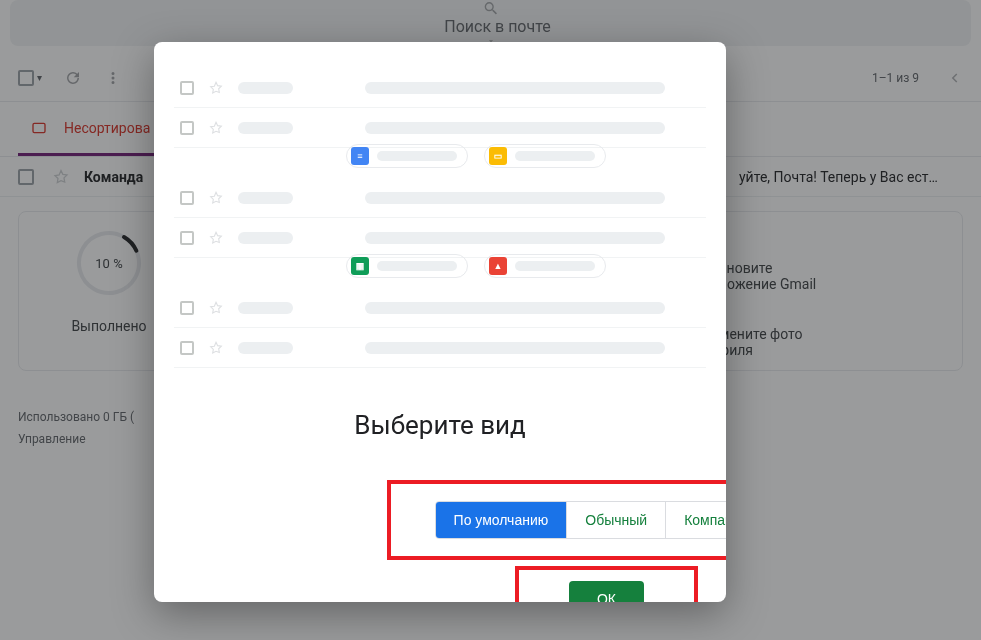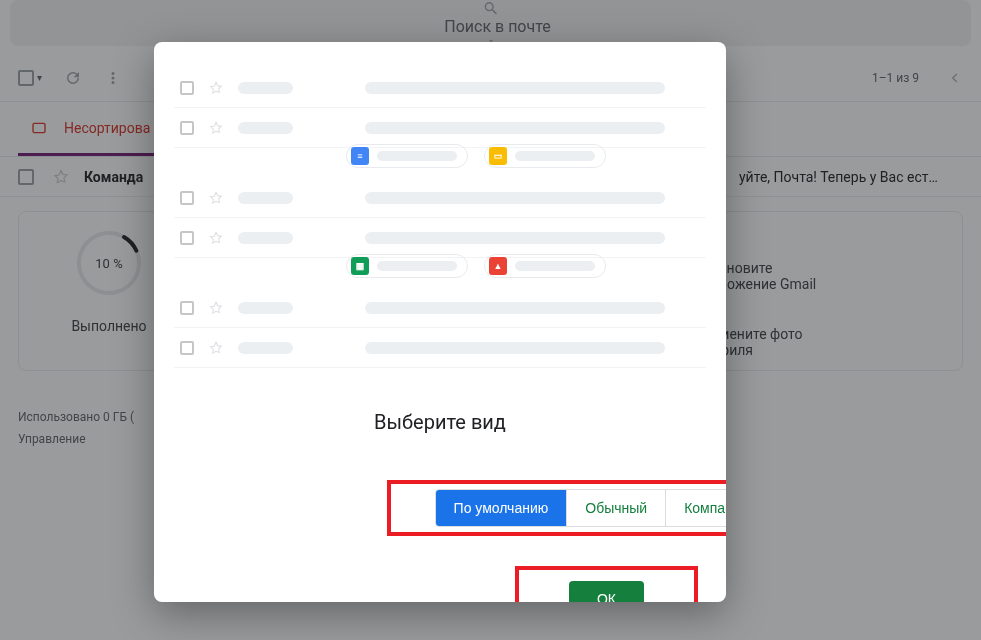--- a/index.html
+++ b/index.html
@@ -121,25 +121,25 @@
   .chips { display: flex; gap: 16px; margin-left: 172px; margin-top: -4px; padding-bottom: 10px; }
   .chip {
     height: 24px; border: 1px solid #e8eaed; border-radius: 14px;
     display: flex; align-items: center; padding: 0 10px 0 4px; gap: 8px;
     min-width: 122px;
   }
   .chip-ic { width: 18px; height: 18px; border-radius: 3px; display: inline-flex; align-items: center; justify-content: center; }
   .chip-ic span { font-size: 9px; color: #fff; font-weight: 700; }
   .chip-bar { flex:1; height: 10px; background: #eceff1; border-radius: 5px; }
 
-  .modal-title { text-align: center; font-size: 20px; color: #202124; margin-top: 24px; font-weight: 400; }
+  .modal-title { text-align: center; font-size: 26px; color: #202124; margin-top: 24px; font-weight: 400; }
 
   .hl-group {
     position: absolute; left: 233px; top: 438px;
-    width: 443px; height: 56px;
+    width: 443px; height: 80px;
     border: 4px solid #ec1c24;
     display: flex; align-items: center; justify-content: center;
   }
   .seg { display: flex; border-radius: 4px; overflow: hidden; border: 1px solid #dadce0; }
   .seg button {
     border: none; background: #fff; color: #15803d;
     font-size: 14px; padding: 10px 18px; cursor: pointer;
   }
   .seg button + button { border-left: 1px solid #dadce0; }
   .seg button.active { background: #1a73e8; color: #fff; }

